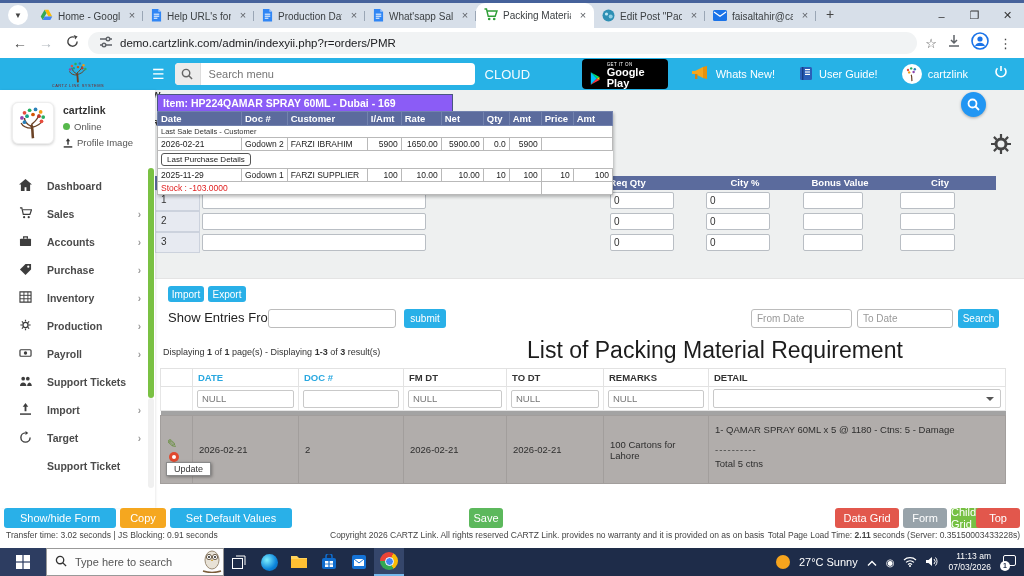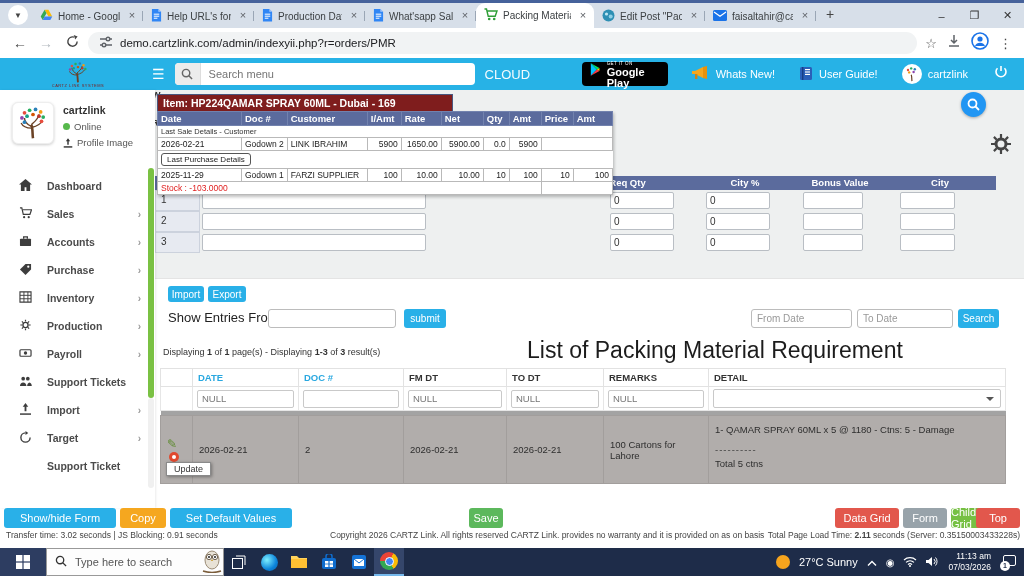--- a/index.html
+++ b/index.html
@@ -26,21 +26,21 @@
 .dots{font-size:13px;color:#444}
 
 .apphead{position:absolute;top:58px;left:0;right:0;height:32px;background:#27b2e6;display:flex;align-items:center;color:#fff}
 .hlogo{width:120px;display:flex;flex-direction:column;align-items:center;margin-left:18px}
 .hlogo .tinytxt{font-size:4px;color:#7a2020;letter-spacing:.5px}
 .burger{font-size:14px;margin:0 10px 0 14px}
 .searchwrap{width:300px;height:22px;background:#fff;border-radius:4px;display:flex;align-items:center;overflow:hidden}
 .searchbtn{width:26px;height:100%;background:#ececec;display:flex;align-items:center;justify-content:center;border-right:1px solid #ddd}
 .menusearch{border:0;outline:0;flex:1;font-size:11px;padding:0 8px;color:#333;background:transparent}
 .cloud{font-size:13px;margin-left:10px;opacity:.95}
-.gplay{width:86px;height:24px;background:#000;border-radius:4px;display:flex;align-items:flex-start;gap:6px;padding:0 8px;margin-left:auto}
+.gplay{width:86px;height:30px;background:#000;border-radius:4px;display:flex;align-items:flex-end;gap:6px;padding:0 8px;margin-left:auto}
 .gp-text{display:flex;flex-direction:column;line-height:1}
 .gp-small{font-size:4.5px;letter-spacing:.4px}
 .gp-big{font-size:11px;font-weight:bold}
 .hitem{display:flex;align-items:center;gap:6px;font-size:11px;margin-left:24px}
 .avatar20{width:20px;height:20px;border-radius:50%;background:#fff;display:flex;align-items:center;justify-content:center;overflow:hidden}
 .powerwrap{margin:0 16px 0 26px}
 
 .sidebar{position:absolute;left:0;top:90px;width:155px;height:418px;background:#fff;z-index:2;box-shadow:1px 0 2px rgba(0,0,0,.08)}
 .profile{display:flex;padding:12px 6px 8px 12px;gap:9px}
 .plogo{width:42px;height:42px;border-radius:6px;border:1px solid #eee;box-shadow:0 1px 3px rgba(0,0,0,.2);display:flex;align-items:center;justify-content:center;background:#fff}
@@ -54,21 +54,21 @@
 .mitem .arrow{margin-left:auto;color:#999;font-size:10px}
 .mitem.noicon{padding-left:47px}
 .sb-scroll{position:absolute;right:1px;top:78px;width:6px;height:230px;background:#7ac143;border-radius:3px}
 .sb-track{position:absolute;right:1px;top:308px;width:6px;height:90px;background:#f0f0f0;border-radius:3px}
 
 .main{position:absolute;left:155px;top:90px;right:0;height:418px;background:#eef0f0;overflow:hidden}
 .whitepanel{position:absolute;left:0;top:188px;right:0;bottom:0;background:#fff;border-top:1px solid #e4e4e4}
 .frag{position:absolute;font-size:9px;font-weight:bold;color:#333;z-index:1}
 
 .popup{position:absolute;left:2px;top:4px;z-index:5;width:456px;font-size:9px;color:#222}
-.ptitle{background:#7f1d1d;color:#fff;font-weight:bold;font-size:10.5px;padding:2px 5px;width:296px;border:1px solid #49577f;border-bottom:0}
+.ptitle{background:#8b5cf6;color:#fff;font-weight:bold;font-size:10.5px;padding:2px 5px;width:296px;border:1px solid #49577f;border-bottom:0}
 .ptable{border-collapse:collapse;width:100%;background:#fff;box-shadow:1px 2px 3px rgba(0,0,0,.25)}
 .ptable th{background:#5b6b9d;color:#fff;font-size:9.5px;text-align:left;padding:1px 3px;border:1px solid #7282ae;white-space:nowrap}
 .ptable td{border:1px solid #b9b9b9;padding:1px 3px;font-size:8.5px;white-space:nowrap;background:#fff}
 .ptable td.num{text-align:right}
 .ptable td.lbl8{font-size:7.5px;color:#333;border-left:1px solid #b9b9b9}
 .plbox{display:inline-block;border:1px solid #555;border-radius:3px;padding:1px 5px;font-size:8px;color:#222;margin:1px 0}
 .stockr{color:#e02020;font-size:8.5px}
 
 .gridhead{position:absolute;left:0;top:86px;width:841px;height:14px;background:#5b6b9d;z-index:1}
 .gridhead span{position:absolute;top:1px;color:#fff;font-size:9.5px;font-weight:bold;text-align:center}
@@ -507,21 +507,21 @@
           <th style="width:32px">Amt</th>
           <th style="width:32px">Price</th>
           <th>Amt</th>
         </tr>
         <tr>
               <td colspan="10" class="lbl8">Last Sale Details - Customer</td>
             </tr>
         <tr>
           <td>2026-02-21</td>
               <td>Godown 2</td>
-              <td>LINK IBRAHIM</td>
+              <td>FARZI IBRAHIM</td>
           <td class="num">5900</td>
               <td class="num">1650.00</td>
           <td class="num">5900.00</td>
               <td class="num">0.0</td>
           <td class="num">5900</td>
               <td colspan="2"></td>
         </tr>
         <tr>
               <td colspan="10" style="border-right:0"><span class="plbox">Last Purchase Details</span></td>
             </tr>

